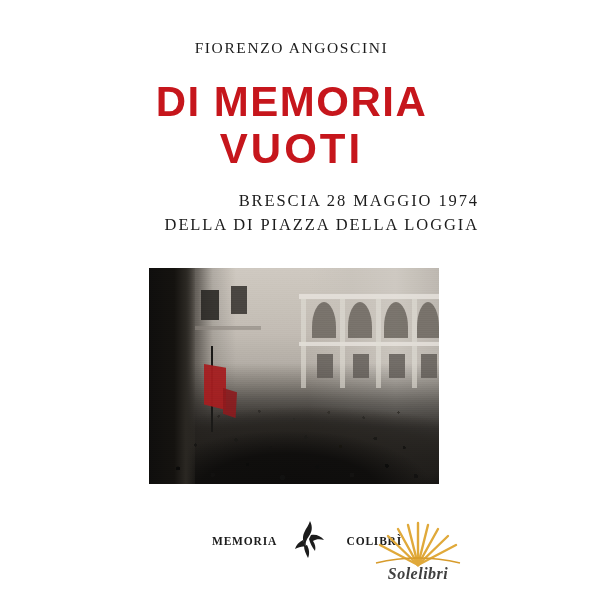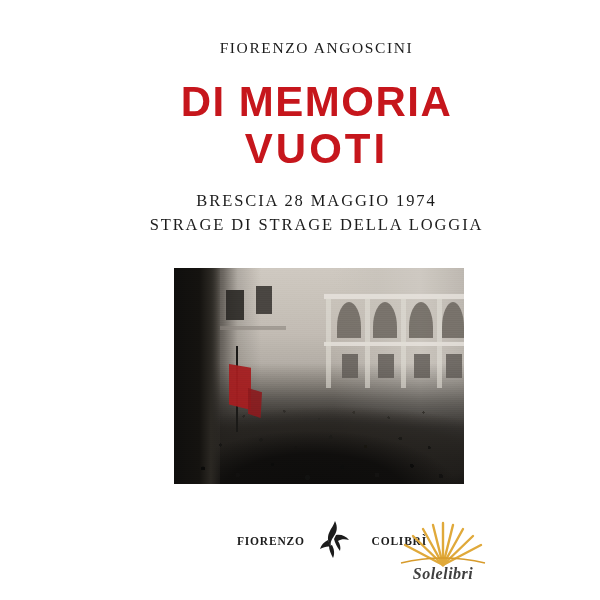--- a/index.html
+++ b/index.html
@@ -15,21 +15,21 @@
   }
   #page {
     position: relative;
     width: 600px;
     height: 600px;
     background: #ffffff;
   }
   
   #cover {
     position: absolute;
-    left: 129px;
+    left: 104px;
     top: 6px;
     width: 375px;
     height: 588px;
     background: #ffffff;
   }
   
   .author {
     position: absolute;
     top: 33px;
     left: 0;
@@ -68,21 +68,21 @@
     top: 183px;
     left: 0;
     width: 375px;
     text-align: center;
     color: #1c1c1c;
     font-family: "Liberation Serif", serif;
     font-size: 16.5px;
     letter-spacing: 1.9px;
     line-height: 1.45;
   }
-  .subtitle-line { display: block; white-space: nowrap; }
+  .subtitle-line { display: block; white-space: nowrap; text-align: right; }
 
   
   .photo-frame {
     position: absolute;
     left: 45px;
     top: 262px;
     width: 290px;
     height: 216px;
     overflow: hidden;
     background: #b9b4ae;
@@ -279,21 +279,21 @@
 
     <div class="author">FIORENZO ANGOSCINI</div>
 
     <div class="title-block">
       <span class="title-line l2">DI MEMORIA</span>
       <span class="title-line l1">VUOTI</span>
     </div>
 
     <div class="subtitle-block">
       <span class="subtitle-line">BRESCIA 28 MAGGIO 1974</span>
-      <span class="subtitle-line">STRAGE DI STRAGE DELLA LOGGIA</span>
+      <span class="subtitle-line">DELLA DI PIAZZA DELLA LOGGIA</span>
     </div>
 
     <div class="photo-frame">
       <div class="photo"></div>
       <div class="pillar"></div>
 
       <div class="cornice" style="left:150px; top:26px; width:140px; height:5px;"></div>
       <div class="cornice" style="left:150px; top:74px; width:140px; height:4px;"></div>
       <div class="arch" style="left:163px; top:34px; width:24px; height:36px;"></div>
       <div class="arch" style="left:199px; top:34px; width:24px; height:36px;"></div>
@@ -314,21 +314,21 @@
 
       <div class="flag-pole"></div>
       <div class="flag"></div>
       <div class="flag2"></div>
 
       <div class="heads"></div>
       <div class="grain"></div>
     </div>
 
     <div class="publisher">
-      <div class="pub-left">FIORENZO</div>
+      <div class="pub-left">MEMORIA</div>
       <div class="pub-bird">
         <svg viewBox="0 0 42 44" width="42" height="44" aria-hidden="true">
           <g fill="#1c1c1c">
             <path d="M20 3 C23 9, 22 14, 19 18 C17 21, 15 24, 16 28 C13 25, 12 20, 14 15 C16 10, 19 7, 20 3 Z"></path>
             <path d="M21 17 C26 16, 31 18, 34 22 C30 21, 26 21, 23 23 C25 26, 26 29, 25 33 C22 29, 20 25, 19 21 Z"></path>
             <path d="M17 27 C19 31, 20 35, 18 40 C16 36, 14 32, 14 28 Z"></path>
             <path d="M13 22 C9 24, 6 27, 5 31 C9 29, 13 28, 16 29 Z"></path>
           </g>
         </svg>
       </div>

